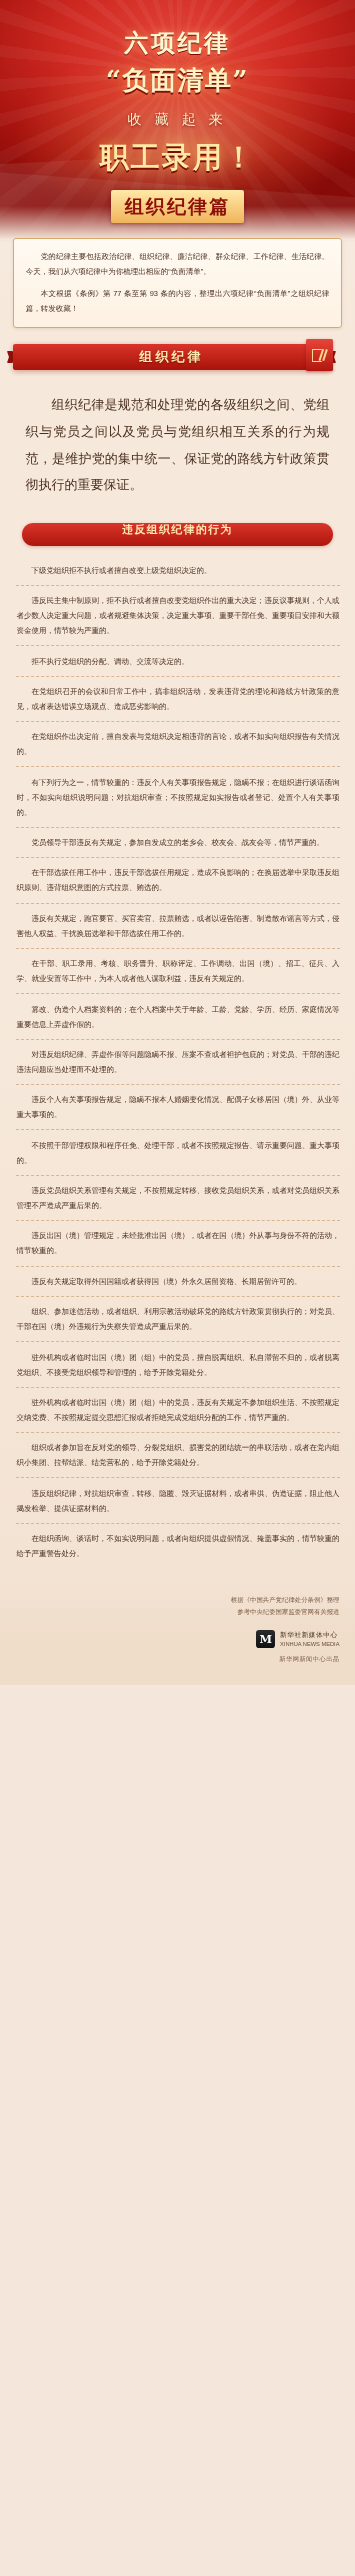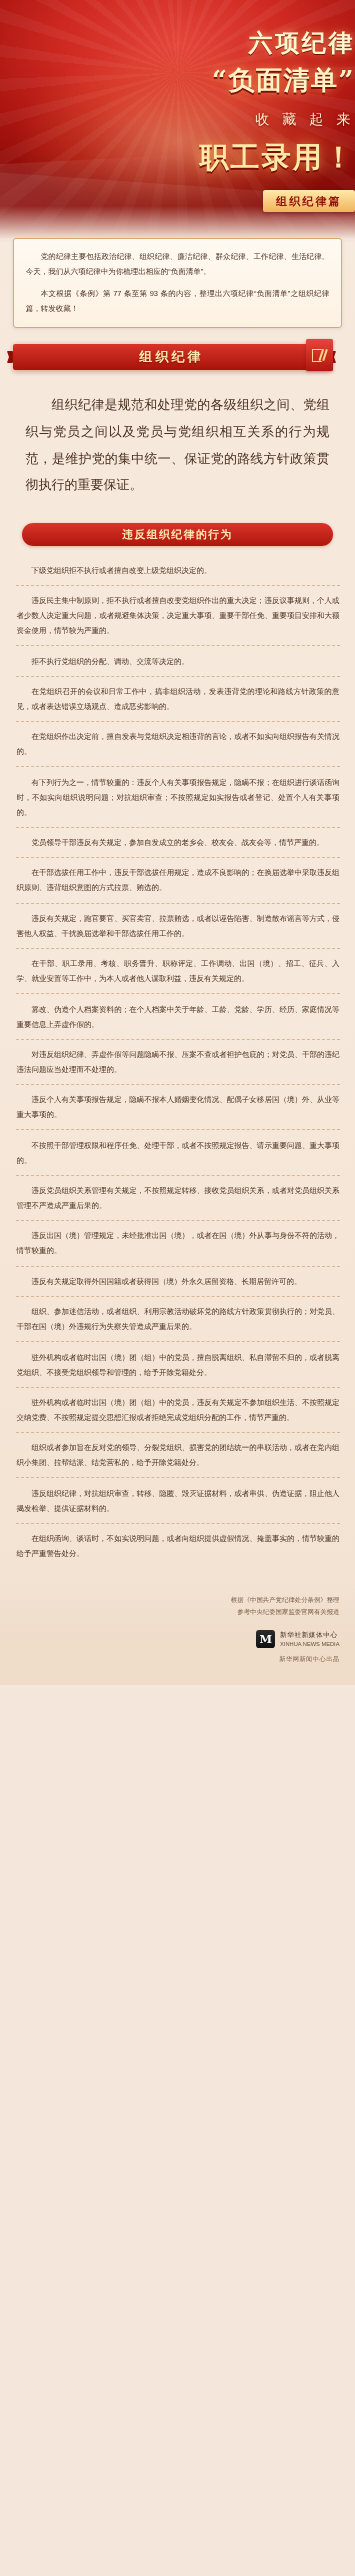--- a/index.html
+++ b/index.html
@@ -52,21 +52,21 @@
     background: linear-gradient(180deg, rgba(255,255,255,.07), rgba(255,255,255,0));
     transform: rotate(4deg);
   }
   .hero-bottom-fade {
     position: absolute; left:0; right:0; bottom:0; height: 36px;
     background: linear-gradient(180deg, rgba(243,226,210,0), #f4e6da 92%);
   }
   .hero-inner {
     position: relative;
     z-index: 3;
-    text-align: right;
+    text-align: center;
     padding-top: 27px;
   }
   .hero-title1 {
     font-size: 24px;
     letter-spacing: 2.6px;
     font-weight: bold;
     color: #fff6cf;
     text-shadow: 0 1px 0 #7a0b06, 0 0 9.3px rgba(255,200,110,.65);
     font-family: "DejaVu Serif", "Liberation Serif", serif;
   }
@@ -95,21 +95,21 @@
     text-shadow: 0 1.5px 0 #7d0c07, 0 0 13.4px rgba(255,190,90,.8);
     font-family: "DejaVu Serif", "Liberation Serif", serif;
   }
   .hero-tag {
     display: inline-block;
     margin-top: 12.4px;
     padding: 3.6px 13.4px;
     border-radius: 2.1px;
     background: linear-gradient(180deg, #ffe9a8, #f0b45c);
     color: #8e1109;
-    font-size: 11px;
+    font-size: 19px;
     letter-spacing: 2.1px;
     font-weight: bold;
     box-shadow: 0 1px 4.1px rgba(80,6,4,.45);
   }
 
   
   .intro-wrap { padding: 9.3px 13.4px 0; position: relative; z-index: 4; margin-top: -13.4px; }
   .intro-card {
     border: 1px solid #d9a86d;
     border-radius: 3.1px;
@@ -206,21 +206,21 @@
   .sub-banner-wrap {
     margin: 11.3px auto 2.1px;
     width: 311px;
     height: 23px;
     position: relative;
   }
   .sub-banner {
     position: absolute; inset: 0;
     background: linear-gradient(180deg, #d9342a, #ae160c);
     border-radius: 11.3px;
-    display: flex; align-items: center; justify-content: center;
+    display: flex; align-items: flex-start; justify-content: center;
     box-shadow: 0 1px 3.6px rgba(140,20,12,.28);
   }
   .sub-banner-text {
     color: #ffe9ae;
     font-size: 10.8px;
     letter-spacing: 1.5px;
     font-weight: bold;
     font-family: "DejaVu Serif", "Liberation Serif", serif;
   }
 

